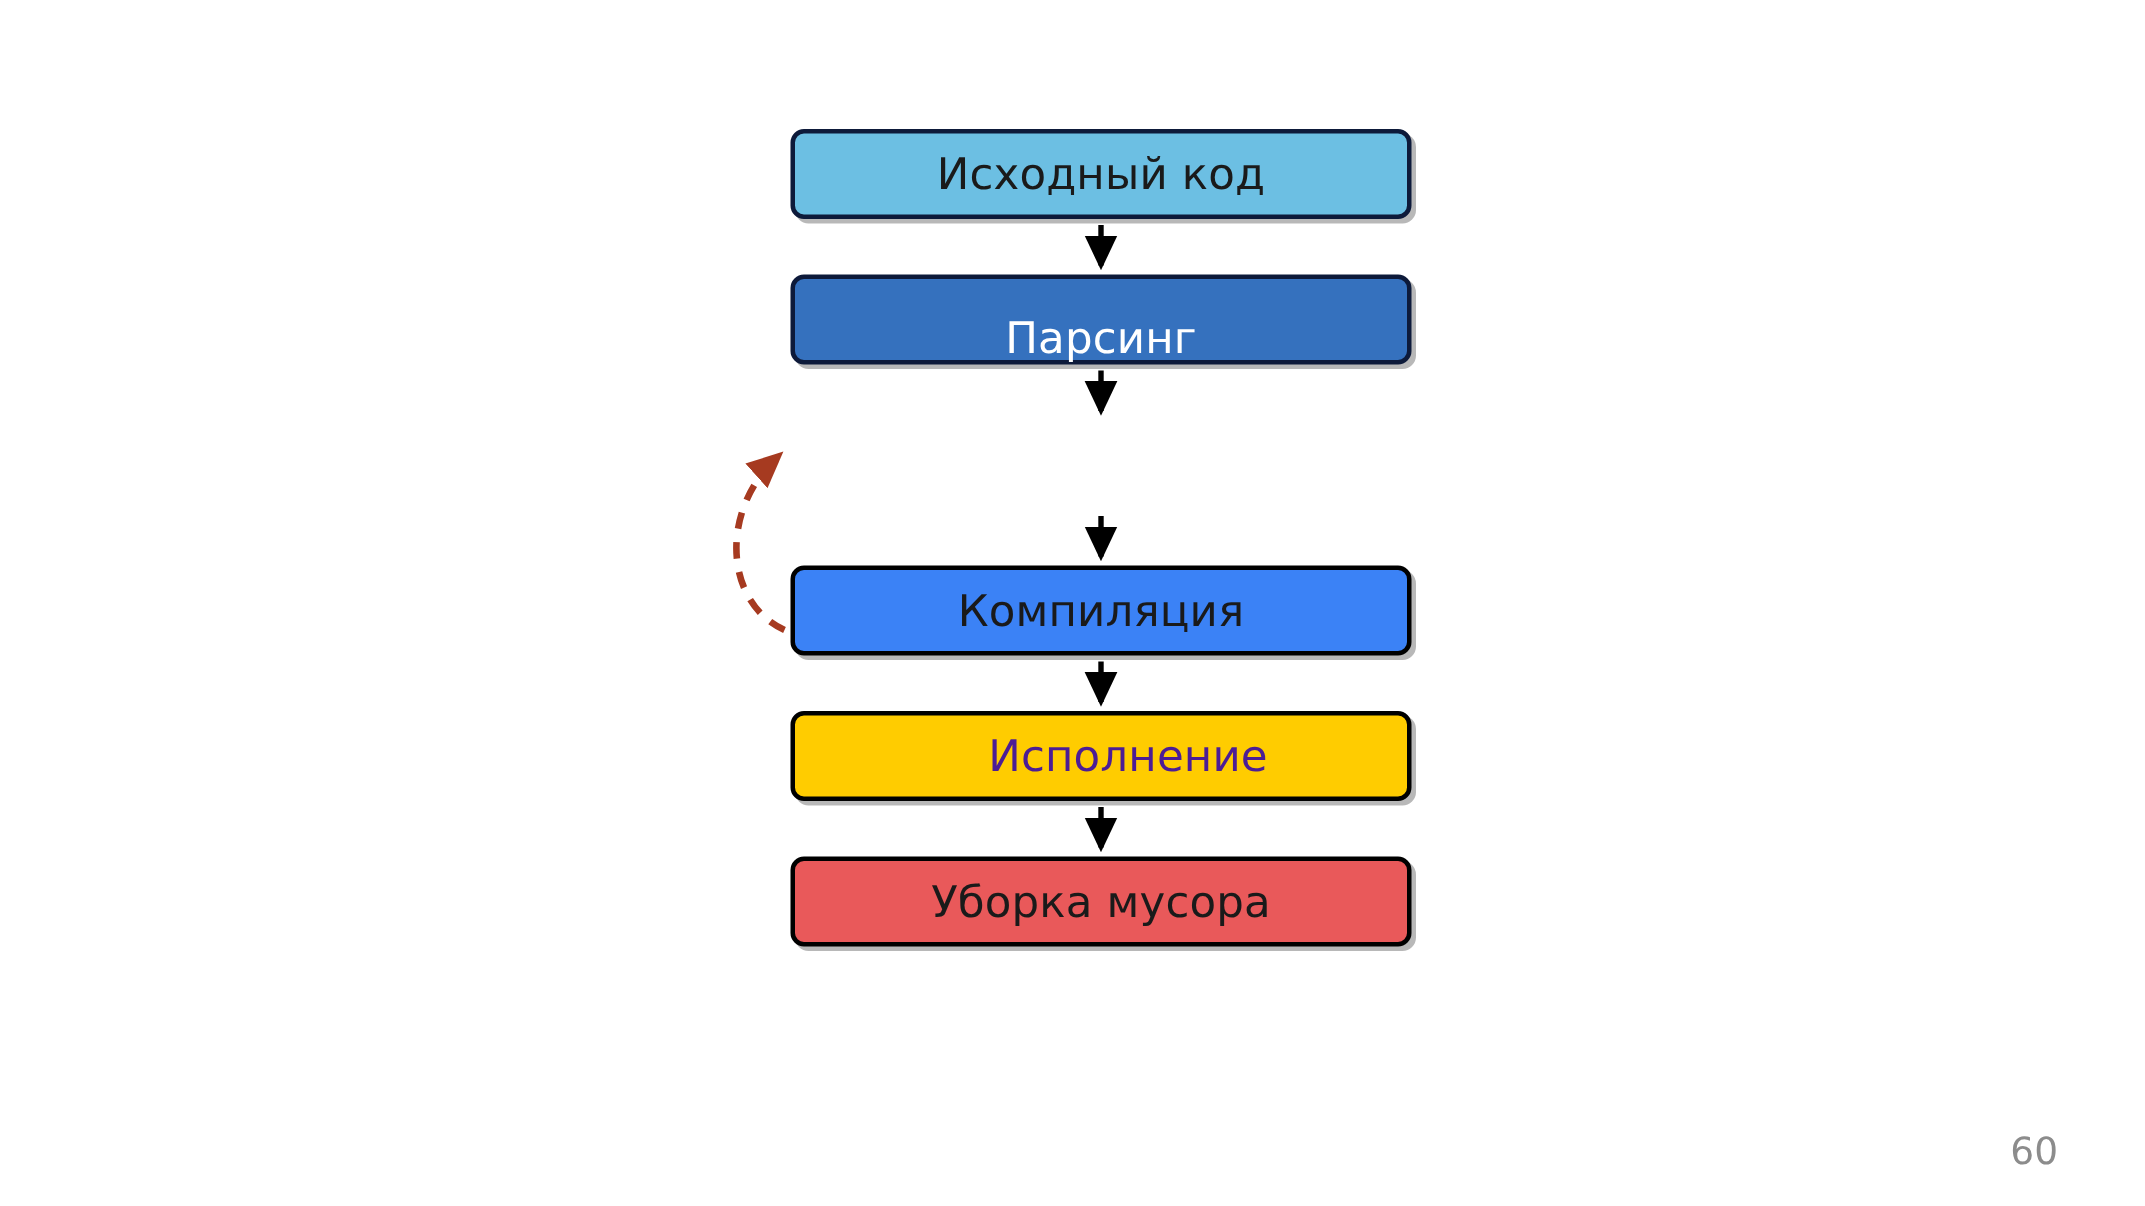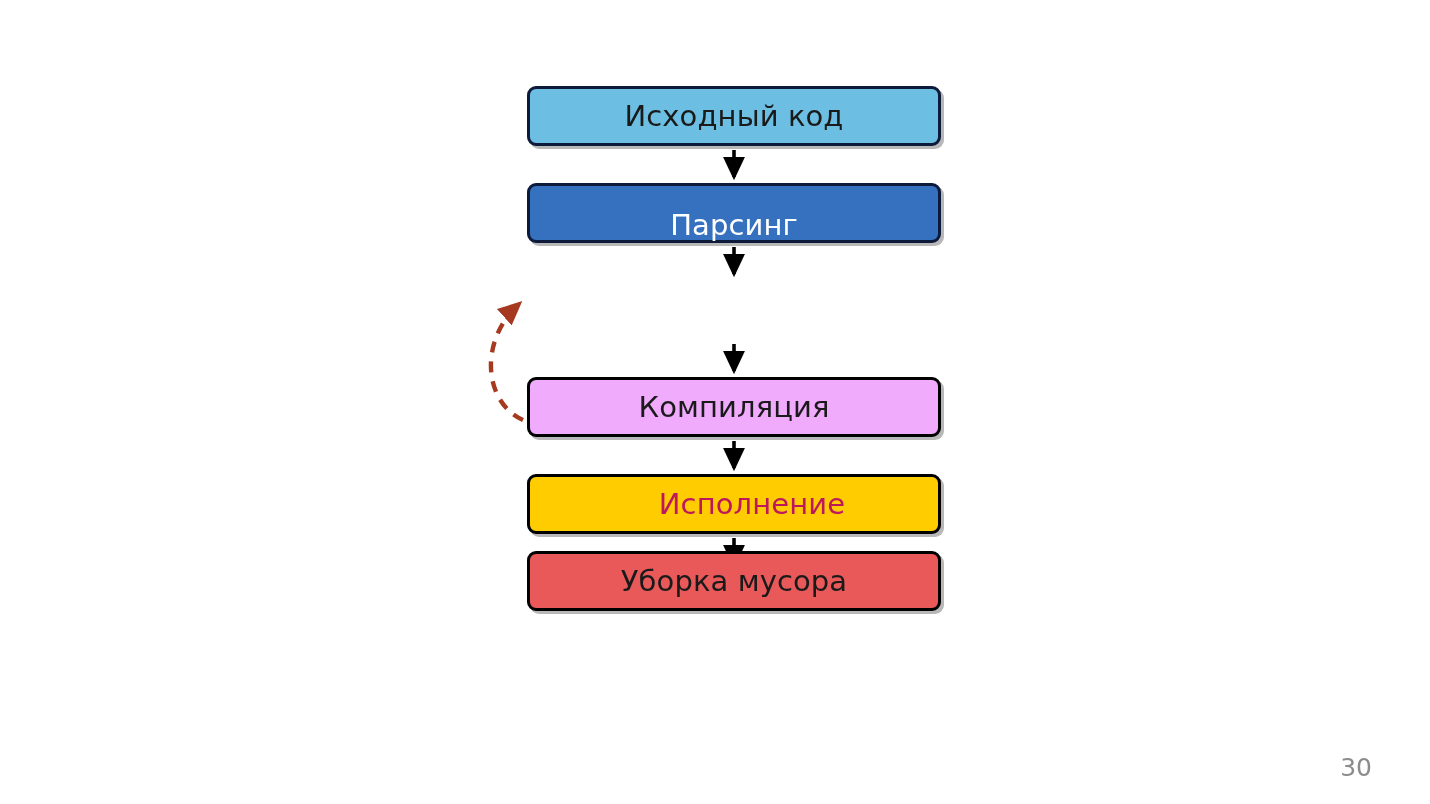--- a/index.html
+++ b/index.html
@@ -51,29 +51,29 @@
     line-height: 1;
     letter-spacing: 0.1px;
     white-space: nowrap;
     font-weight: 400;
   }
 
   
   #node-0 { top: 0px;   background: #6CBFE3; border-color: #0d1a3a; }
   #node-1 { top: 97px;  background: #3571BE; border-color: #0d1a3a; align-items: flex-end; }
   #node-2 { top: 194px; background: #5DC99D; border-color: #000000; }
-  #node-3 { top: 291px; background: #f0abfc; border-color: #000000; }
+  #node-3 { top: 291px; background: #3b82f6; border-color: #000000; }
   #node-4 { top: 388px; background: #FFCC00; border-color: #000000; }
-  #node-5 { top: 465px; background: #E9595A; border-color: #000000; }
+  #node-5 { top: 485px; background: #E9595A; border-color: #000000; }
 
   #node-0 .label { color: #1a1a1a; }
   #node-1 .label { color: #ffffff; }
   #node-2 .label { color: #1a1a1a; }
   #node-3 .label { color: #1a1a1a; }
-  #node-4 .label { color: #be185d; margin-left: 36px; }
+  #node-4 .label { color: #4c1d95; margin-left: 36px; }
   #node-5 .label { color: #1a1a1a; }
 
   
   #edges {
     position: absolute;
     left: -80px;
     top: -14px;
     width: 560px;
     height: 600px;
     pointer-events: none;
@@ -133,15 +133,15 @@
     <div class="node" id="node-4">
       <span class="label">Исполнение</span>
     </div>
 
     <div class="node" id="node-5">
       <span class="label">Уборка мусора</span>
     </div>
 
   </div>
 
-  <div id="page-number">30</div>
+  <div id="page-number">60</div>
 
 </div>
 
 </body></html>

